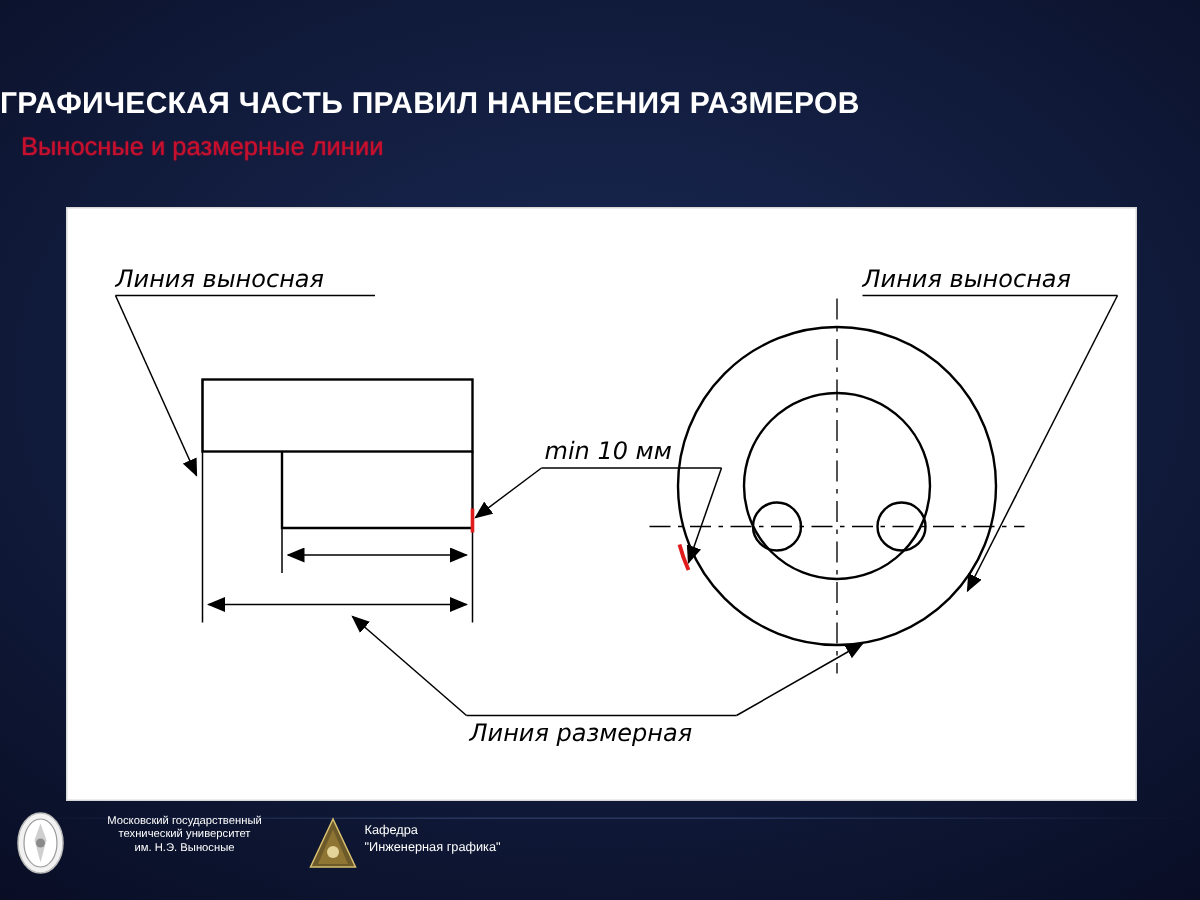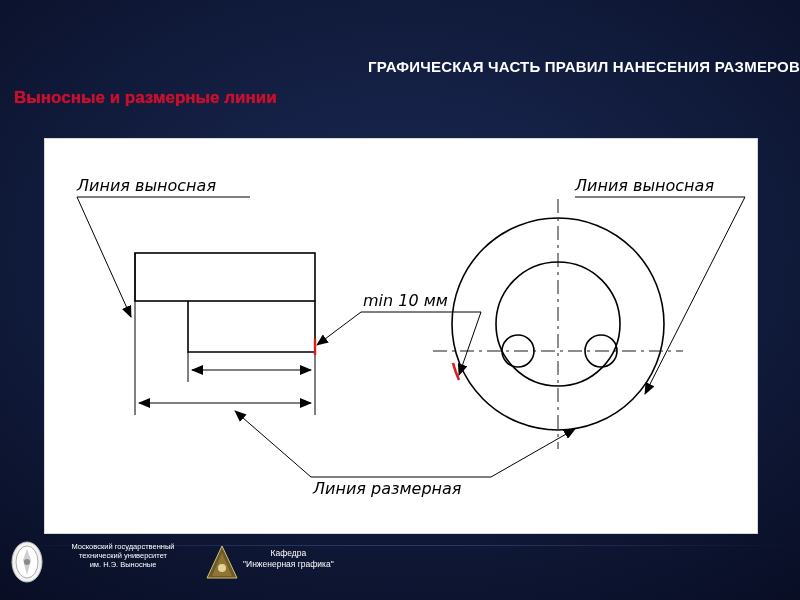--- a/index.html
+++ b/index.html
@@ -21,33 +21,33 @@
     height: 600px;
     background:
       radial-gradient(ellipse 900px 620px at 50% 42%, #1b2a56 0%, #101a3a 42%, #070b20 78%, #03040f 100%);
     overflow: hidden;
   }
   .slide-title {
     position: absolute;
     left: 0;
     top: 58px;
     width: 800px;
-    text-align: right;
+    text-align: left;
     color: #ffffff;
-    font-size: 15px;
+    font-size: 20px;
     font-weight: bold;
     letter-spacing: 0.2px;
   }
   .subtitle {
     position: absolute;
     left: 14px;
     top: 88px;
     color: #c8102e;
     font-size: 17px;
-    font-weight: bold;
+    font-weight: normal;
     text-shadow: 0 0 1px #c8102e;
   }
   .canvas {
     position: absolute;
     left: 44px;
     top: 138px;
     width: 712px;
     height: 394px;
     background: #ffffff;
     border: 1px solid #d8d8d8;
@@ -87,21 +87,20 @@
     width: 34px;
     height: 38px;
   }
   .footer-text-mid {
     position: absolute;
     left: 243px;
     top: 14px;
     color: #ffffff;
     font-size: 8.5px;
     line-height: 11px;
-    text-align: center;
   }
   .fade-bar {
     position: absolute;
     left: 0;
     bottom: 54px;
     width: 800px;
     height: 1px;
     background: linear-gradient(to right, rgba(255,255,255,0) 0%, rgba(120,150,220,0.25) 40%, rgba(120,150,220,0.25) 60%, rgba(255,255,255,0) 100%);
   }
   text.lbl {

